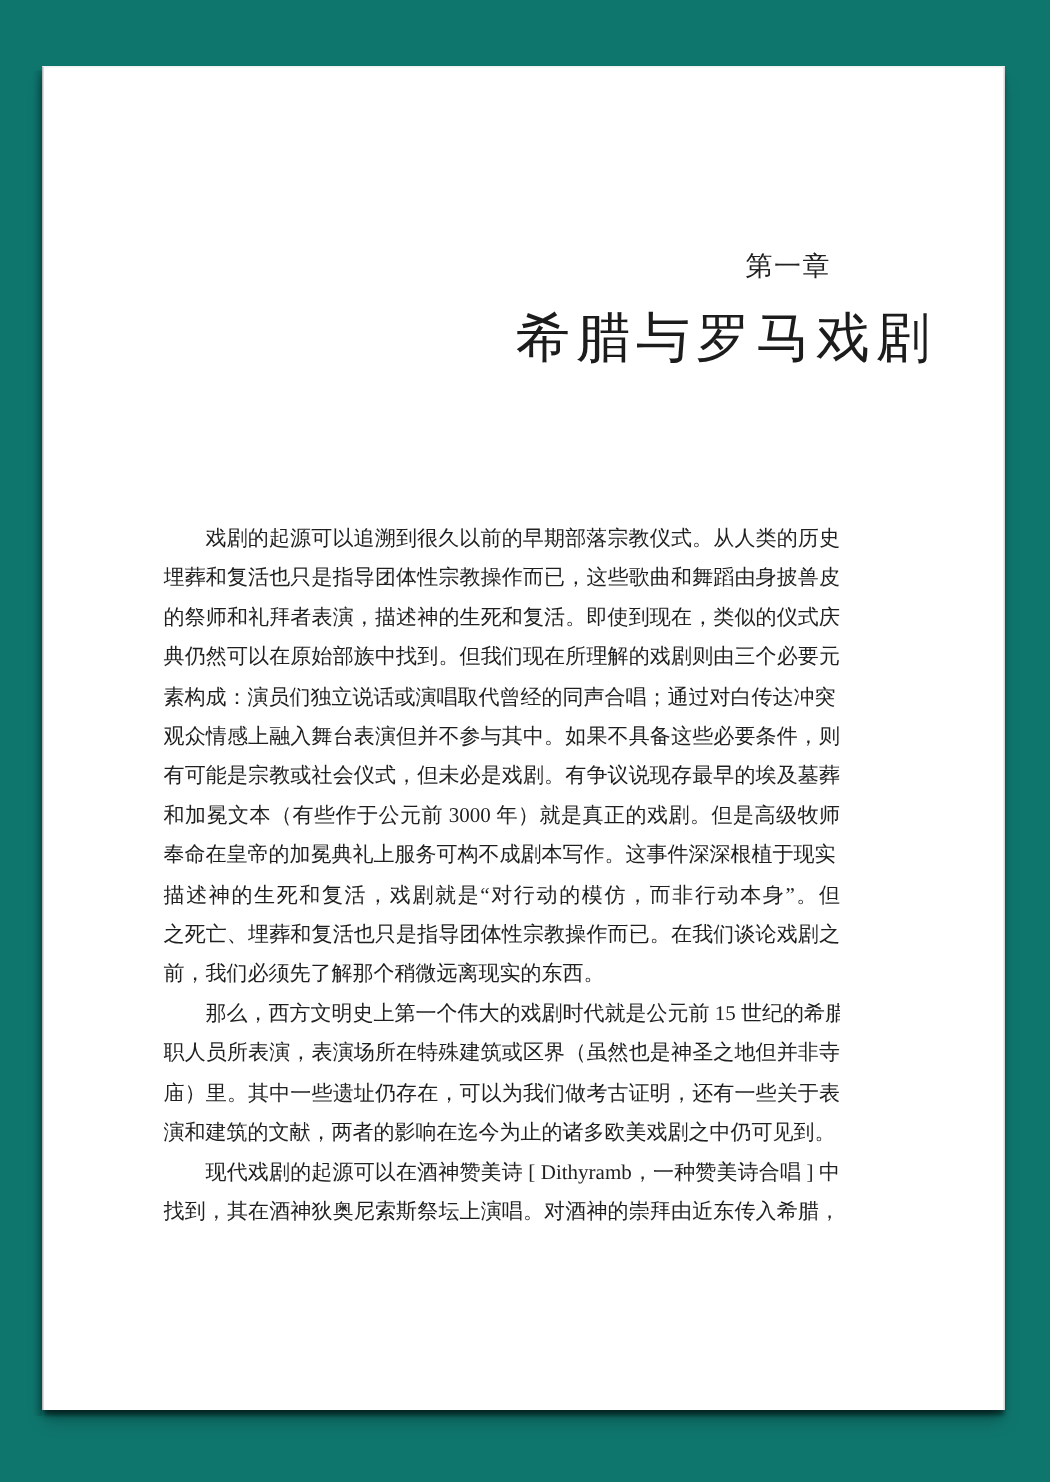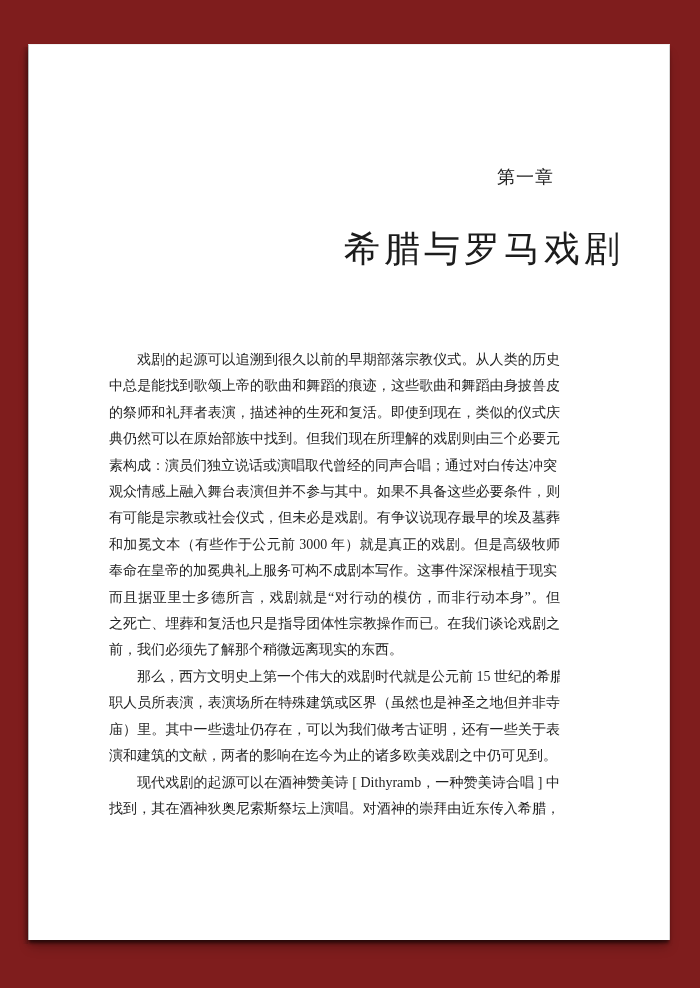--- a/index.html
+++ b/index.html
@@ -4,21 +4,21 @@
 <style>
   * { margin: 0; padding: 0; box-sizing: border-box; }
   html, body {
     width: 700px; height: 988px;
     font-family: "Liberation Serif", "DejaVu Serif", serif;
     overflow: hidden;
   }
   .backdrop {
     position: relative;
     width: 700px; height: 988px;
-    background: #7f1d1d;
+    background: #0f766e;
   }
   .page {
     position: absolute;
     left: 28px; top: 44px;
     width: 642px; height: 896px;
     background: #ffffff;
     border-left: 1px solid #b9b9b9;
     border-right: 1px solid #d8d8d8;
     border-top: 1px solid #f1f1f1;
     box-shadow:
@@ -36,21 +36,21 @@
   }
   .chapter-label {
     position: absolute;
     top: 120px; right: 115px;
     font-size: 18px;
     letter-spacing: 1px;
     color: #222222;
   }
   .chapter-title {
     position: absolute;
-    top: 180px; right: 45px;
+    top: 156px; right: 45px;
     font-size: 36px;
     font-weight: normal;
     letter-spacing: 4px;
     color: #1c1c1c;
     white-space: nowrap;
   }
   .body-text {
     position: absolute;
     left: 80px; top: 302px;
     width: 451px;
@@ -72,29 +72,29 @@
 </style>
 </head>
 <body>
 
 <div class="backdrop">
   <div class="page">
     <div class="chapter-label">第一章</div>
     <h1 class="chapter-title">希腊与罗马戏剧</h1>
     <div class="body-text">
         <div class="body-line first">戏剧的起源可以追溯到很久以前的早期部落宗教仪式。从人类的历史</div>
-        <div class="body-line">中总是能找到歌颂上帝的歌曲和舞蹈的痕迹，这些歌曲和舞蹈由身披兽皮</div>
+        <div class="body-line">埋葬和复活也只是指导团体性宗教操作而已，这些歌曲和舞蹈由身披兽皮</div>
         <div class="body-line">的祭师和礼拜者表演，描述神的生死和复活。即使到现在，类似的仪式庆</div>
         <div class="body-line">典仍然可以在原始部族中找到。但我们现在所理解的戏剧则由三个必要元</div>
         <div class="body-line">素构成：演员们独立说话或演唱取代曾经的同声合唱；通过对白传达冲突；</div>
         <div class="body-line">观众情感上融入舞台表演但并不参与其中。如果不具备这些必要条件，则</div>
         <div class="body-line">有可能是宗教或社会仪式，但未必是戏剧。有争议说现存最早的埃及墓葬</div>
         <div class="body-line">和加冕文本（有些作于公元前 3000 年）就是真正的戏剧。但是高级牧师</div>
         <div class="body-line">奉命在皇帝的加冕典礼上服务可构不成剧本写作。这事件深深根植于现实，</div>
-        <div class="body-line">而且据亚里士多德所言，戏剧就是“对行动的模仿，而非行动本身”。但</div>
+        <div class="body-line">描述神的生死和复活，戏剧就是“对行动的模仿，而非行动本身”。但</div>
         <div class="body-line">之死亡、埋葬和复活也只是指导团体性宗教操作而已。在我们谈论戏剧之</div>
         <div class="body-line plast">前，我们必须先了解那个稍微远离现实的东西。</div>
         <div class="body-line first">那么，西方文明史上第一个伟大的戏剧时代就是公元前 15 世纪的希腊</div>
         <div class="body-line">职人员所表演，表演场所在特殊建筑或区界（虽然也是神圣之地但并非寺</div>
         <div class="body-line">庙）里。其中一些遗址仍存在，可以为我们做考古证明，还有一些关于表</div>
         <div class="body-line plast">演和建筑的文献，两者的影响在迄今为止的诸多欧美戏剧之中仍可见到。</div>
         <div class="body-line first">现代戏剧的起源可以在酒神赞美诗 [ Dithyramb，一种赞美诗合唱 ] 中</div>
         <div class="body-line">找到，其在酒神狄奥尼索斯祭坛上演唱。对酒神的崇拜由近东传入希腊，</div>
       </div>
   </div>

